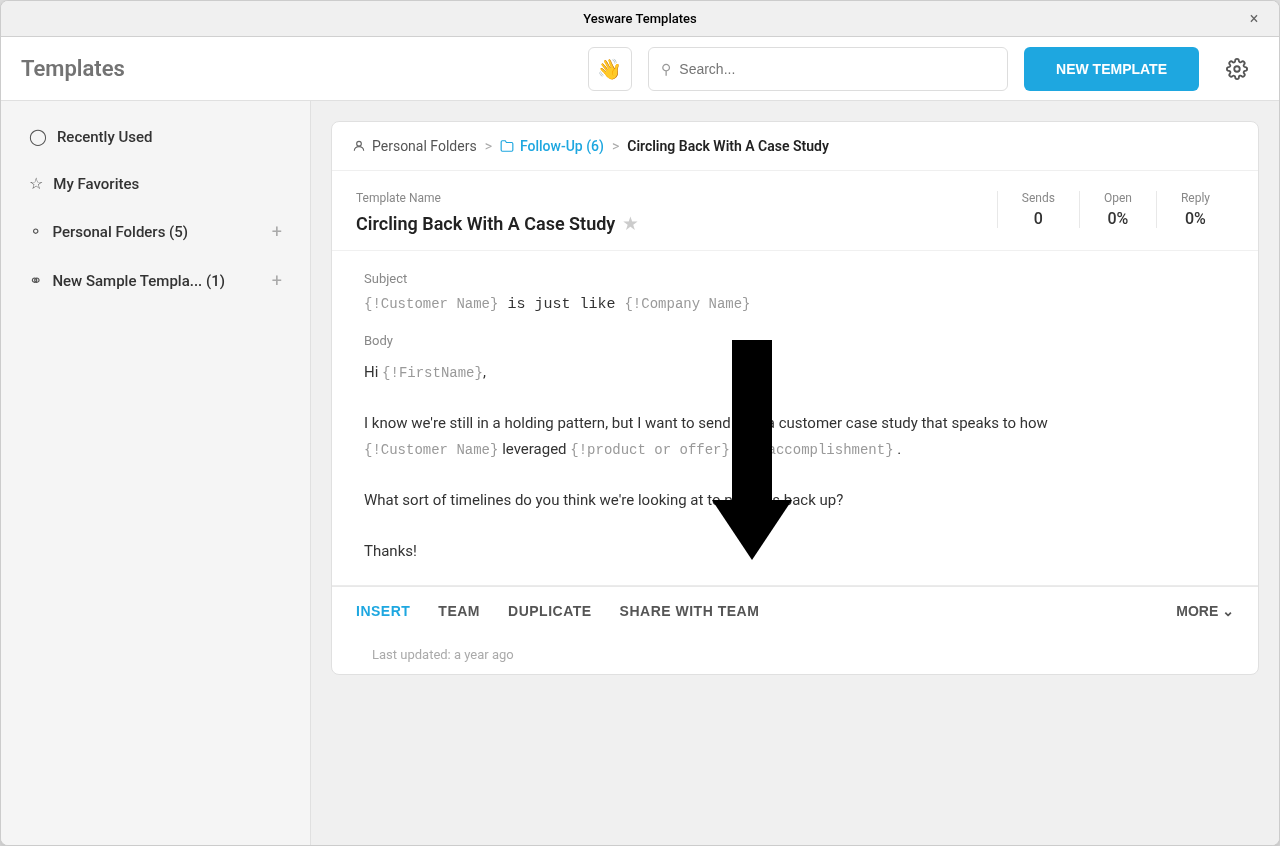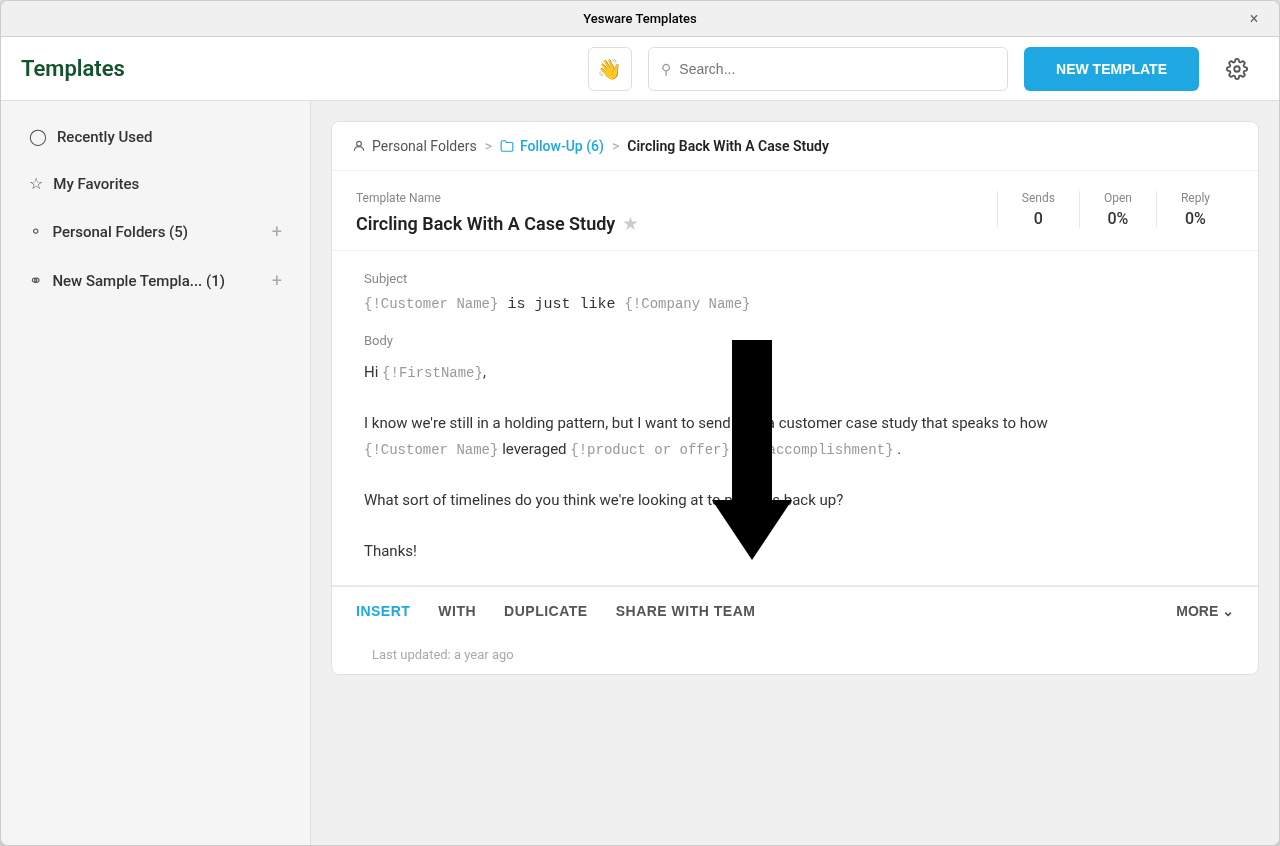--- a/index.html
+++ b/index.html
@@ -56,21 +56,21 @@
       height: 64px;
       display: flex;
       align-items: center;
       padding: 0 20px;
       gap: 16px;
       flex-shrink: 0;
     }
     .header-title {
       font-size: 22px;
       font-weight: 600;
-      color: #14532d;
+      color: #737373;
       flex: 0 0 auto;
     }
     .header-spacer { flex: 1; }
     .wave-btn {
       width: 44px;
       height: 44px;
       border: 1px solid #ddd;
       border-radius: 6px;
       background: #fff;
       display: flex;
@@ -446,21 +446,21 @@
               <div class="arrow-body"></div>
               <div class="arrow-head"></div>
             </div>
           </div>
         </div>
 
         <hr class="divider-line">
 
         <div class="action-bar">
           <button class="action-btn action-btn-insert">INSERT</button>
-          <button class="action-btn action-btn-edit">WITH</button>
+          <button class="action-btn action-btn-edit">TEAM</button>
           <button class="action-btn action-btn-duplicate">DUPLICATE</button>
           <button class="action-btn action-btn-share">SHARE WITH TEAM</button>
           <div class="action-spacer"></div>
           <button class="more-btn">
             <span>MORE</span>
             <span>⌄</span>
           </button>
         </div>
 
         <div class="template-footer">

